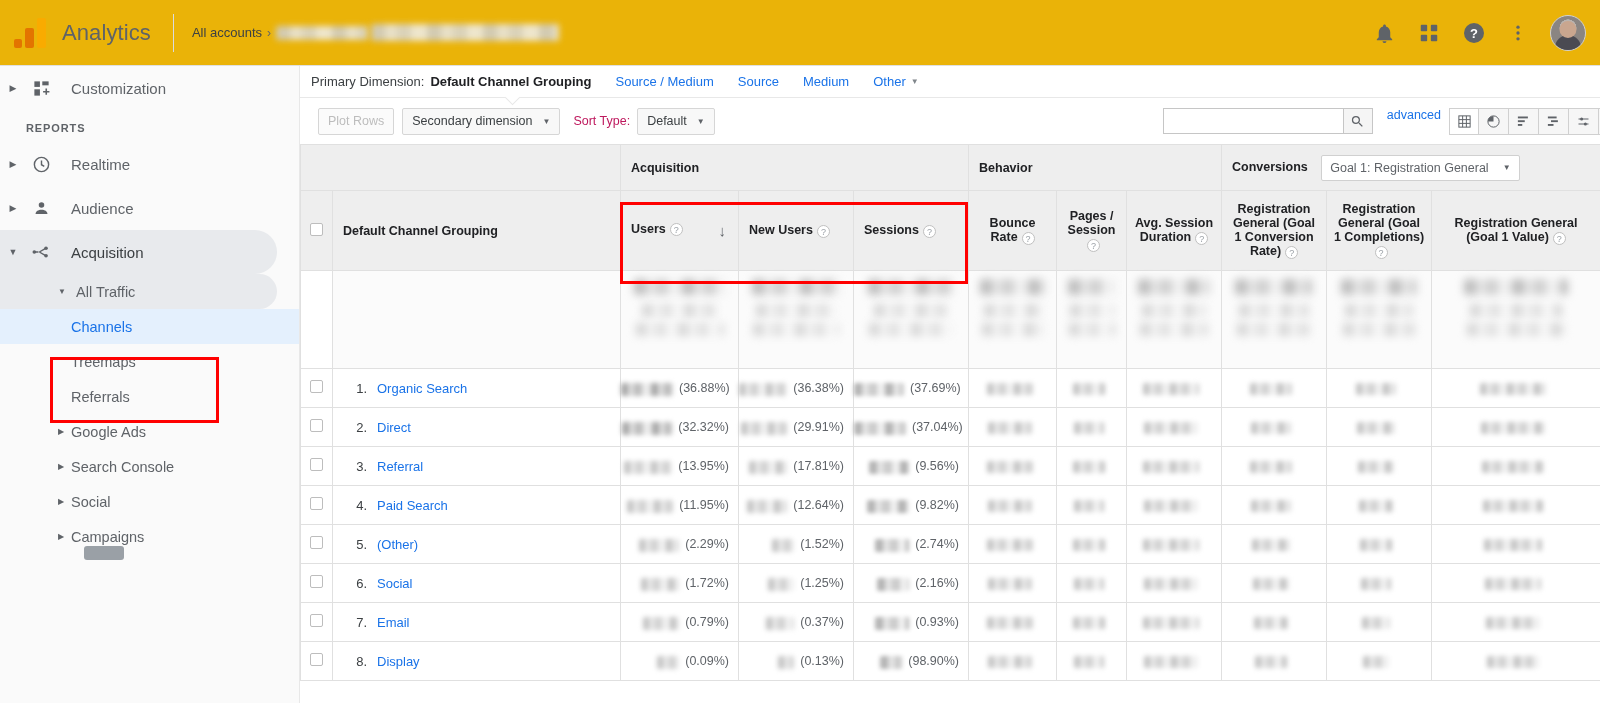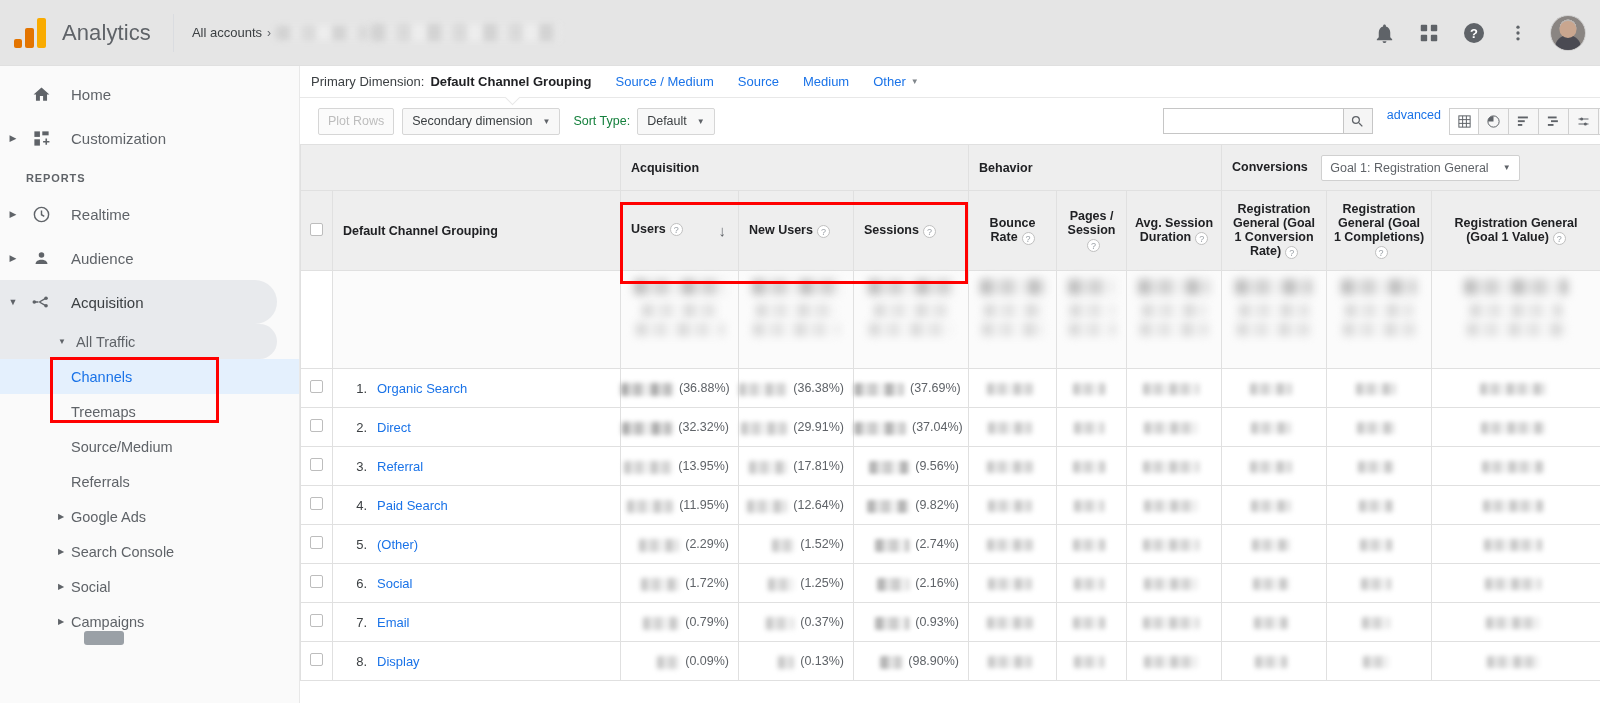--- a/index.html
+++ b/index.html
@@ -7,21 +7,21 @@
     width: 1600px; height: 703px;
     font-family: "Liberation Sans", sans-serif;
     background: #fff; overflow: hidden;
     -webkit-font-smoothing: antialiased;
   }
   .app { position: relative; width: 1600px; height: 703px; }
 
   
   .topbar {
     position: absolute; top: 0; left: 0; width: 1600px; height: 66px;
-    background: #e5e5e5; border-bottom: 1px solid #e0e0e0;
+    background: #eab308; border-bottom: 1px solid #e0e0e0;
     display: flex; align-items: center; z-index: 30;
   }
   .ga-logo { width: 36px; height: 30px; margin-left: 14px; position: relative; }
   .ga-logo i { position: absolute; bottom: 0; background: #f9ab00; display: block; border-radius: 2px; }
   .bar-a { left: 0; width: 8px; height: 9px; border-radius: 50%; background: #e37400 !important; }
   .bar-b { left: 11px; width: 9px; height: 20px; border-radius: 4px; background: #e37400 !important; }
   .bar-c { left: 23px; width: 9px; height: 30px; border-radius: 4px; }
   .brand {
     font-size: 22px; color: #5f6368; margin-left: 12px; letter-spacing: .1px;
     white-space: nowrap;
@@ -115,21 +115,21 @@
   }
 
   .ctlbar { height: 46px; display: flex; align-items: center; padding-left: 18px; position: relative; }
   .btn {
     height: 27px; border: 1px solid #d6d6d6; background: #f8f8f8; border-radius: 2px;
     font-size: 12.5px; color: #3c4043; display: flex; align-items: center;
     padding: 0 9px; cursor: pointer; white-space: nowrap;
   }
   .btn.disabled { color: #bdbdbd; background: #fbfbfb; }
   .btn .tri2 { font-size: 8px; color: #5f6368; margin-left: 10px; }
-  .ctl-label { font-size: 12.5px; color: #15803d; margin: 0 7px 0 13px; text-align: center; }
+  .ctl-label { font-size: 12.5px; color: #be185d; margin: 0 7px 0 13px; text-align: center; }
   .findwrap { position: absolute; right: 210px; display: flex; align-items: flex-start; }
   .findinput {
     width: 180px; height: 26px; border: 1px solid #c6c6c6; border-right: 0;
     background: #fff; outline: 0; font-size: 12px; padding: 0 6px;
     font-family: "Liberation Sans", sans-serif;
   }
   .findbtn {
     width: 30px; height: 26px; border: 1px solid #c6c6c6; background: #f5f5f5;
     display: flex; align-items: center; justify-content: center; cursor: pointer;
   }
@@ -241,29 +241,20 @@
               <circle cx="12" cy="19" r="2"></circle>
             </g>
           </svg>
       </span>
       <span class="avatar"></span>
     </div>
   </div>
 
   <div class="sidebar">
 
-    <div class="nav-item" style="margin-top:6px;">
-      <span class="arrow"></span>
-      <span class="nicon">
-        <svg width="19" height="19" viewBox="0 0 24 24">
-            <path fill="#5f6368" d="M10 20v-6h4v6h5v-8h3L12 3 2 12h3v8z"></path>
-          </svg>
-      </span>
-      <span class="nlabel">Home</span>
-    </div>
 
     <div class="nav-item">
       <span class="arrow">▶</span>
       <span class="nicon">
         <svg width="19" height="19" viewBox="0 0 24 24">
             <g fill="#5f6368">
               <rect x="3" y="3" width="7" height="7"></rect>
               <rect x="13" y="3" width="8" height="5"></rect>
               <rect x="3" y="13" width="7" height="8"></rect>
               <path d="M17 12h2v3h3v2h-3v3h-2v-3h-3v-2h3z"></path>
@@ -321,23 +312,20 @@
     </div>
 
     <div class="sub-item sel">
       <span>Channels</span>
     </div>
 
     <div class="sub-item">
       <span>Treemaps</span>
     </div>
 
-    <div class="sub-item">
-      <span>Source/Medium</span>
-    </div>
 
     <div class="sub-item">
       <span>Referrals</span>
     </div>
 
     <div class="sub-item expandable">
       <span class="caret">▶</span>
       <span>Google Ads</span>
     </div>
 

